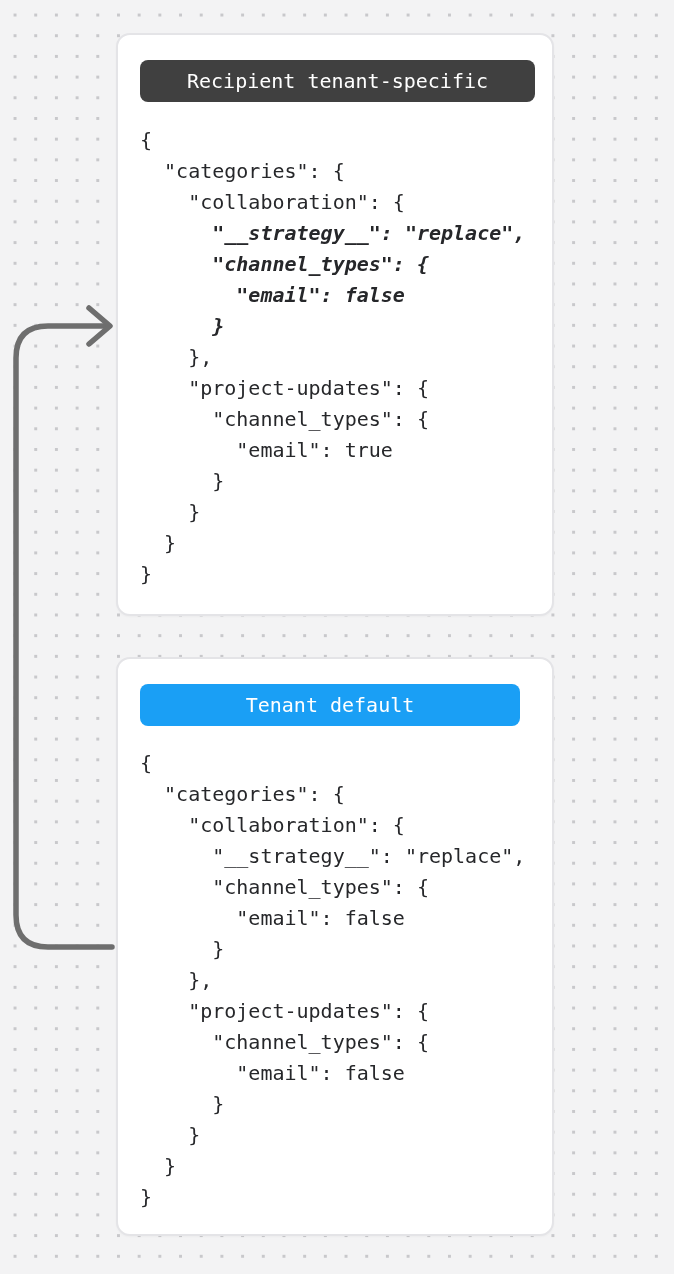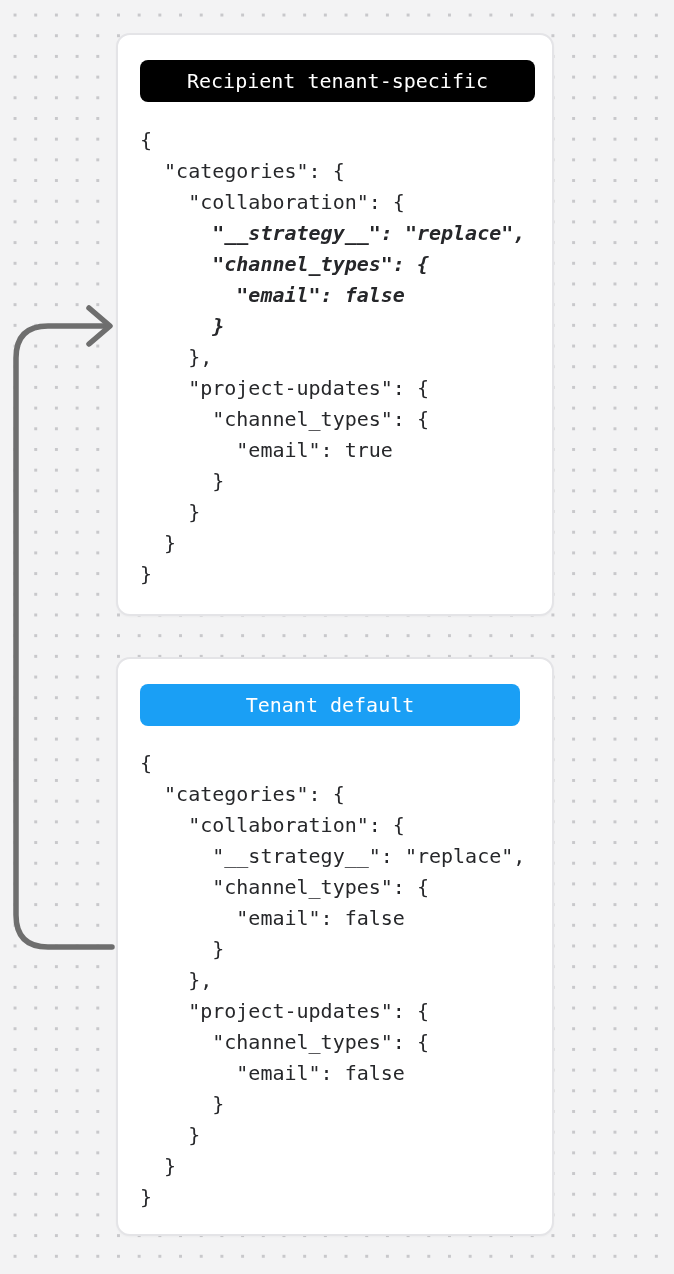--- a/index.html
+++ b/index.html
@@ -63,21 +63,21 @@
 <body>
 
 <div class="canvas" style="background-color: rgb(243, 243, 244);">
 
   <svg class="arrow-svg" viewBox="0 0 674 1274" xmlns="http://www.w3.org/2000/svg">
     <path d="M112 947 L48 947 Q16 947 16 915 L16 358 Q16 326 48 326 L106 326" style="stroke: rgb(110, 110, 110);"></path>
     <path d="M89 308 L110 326 L89 344" style="stroke: rgb(110, 110, 110);"></path>
   </svg>
 
   <section class="card card-1">
-    <div class="badge" style="background: #000000;">Recipient tenant-specific</div>
+    <div class="badge" style="background: #404040;">Recipient tenant-specific</div>
     <div class="code" style="color: rgb(38, 39, 42);">
 
     <div class="code-line">{</div>
         <div class="code-line">  "categories": {</div>
         <div class="code-line">    "collaboration": {</div>
         <div class="code-line em">      "__strategy__": "replace",</div>
         <div class="code-line em">      "channel_types": {</div>
         <div class="code-line em">        "email": false</div>
         <div class="code-line em">      }</div>
         <div class="code-line">    },</div>

